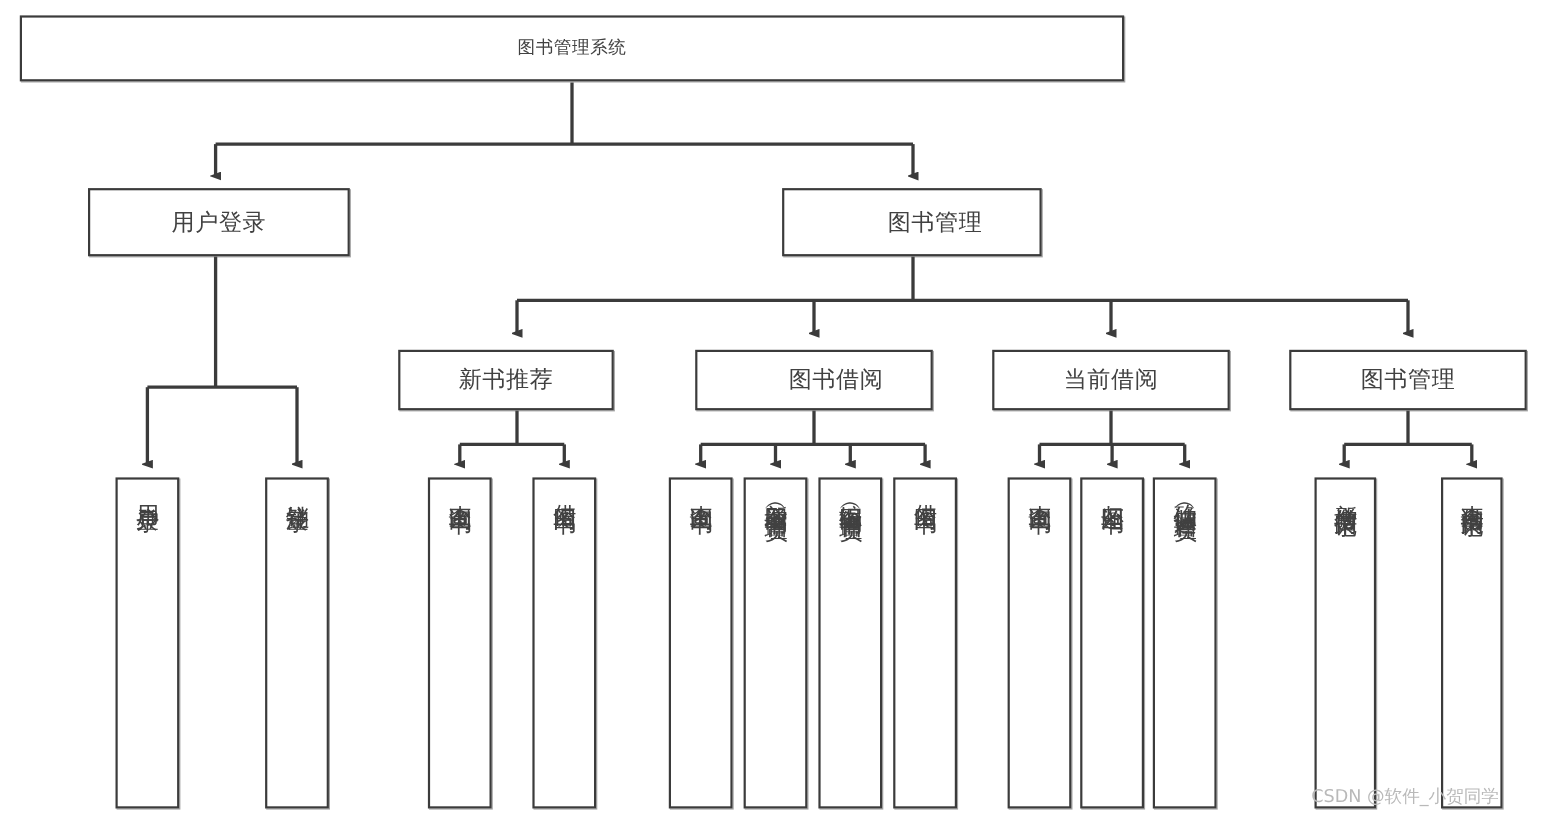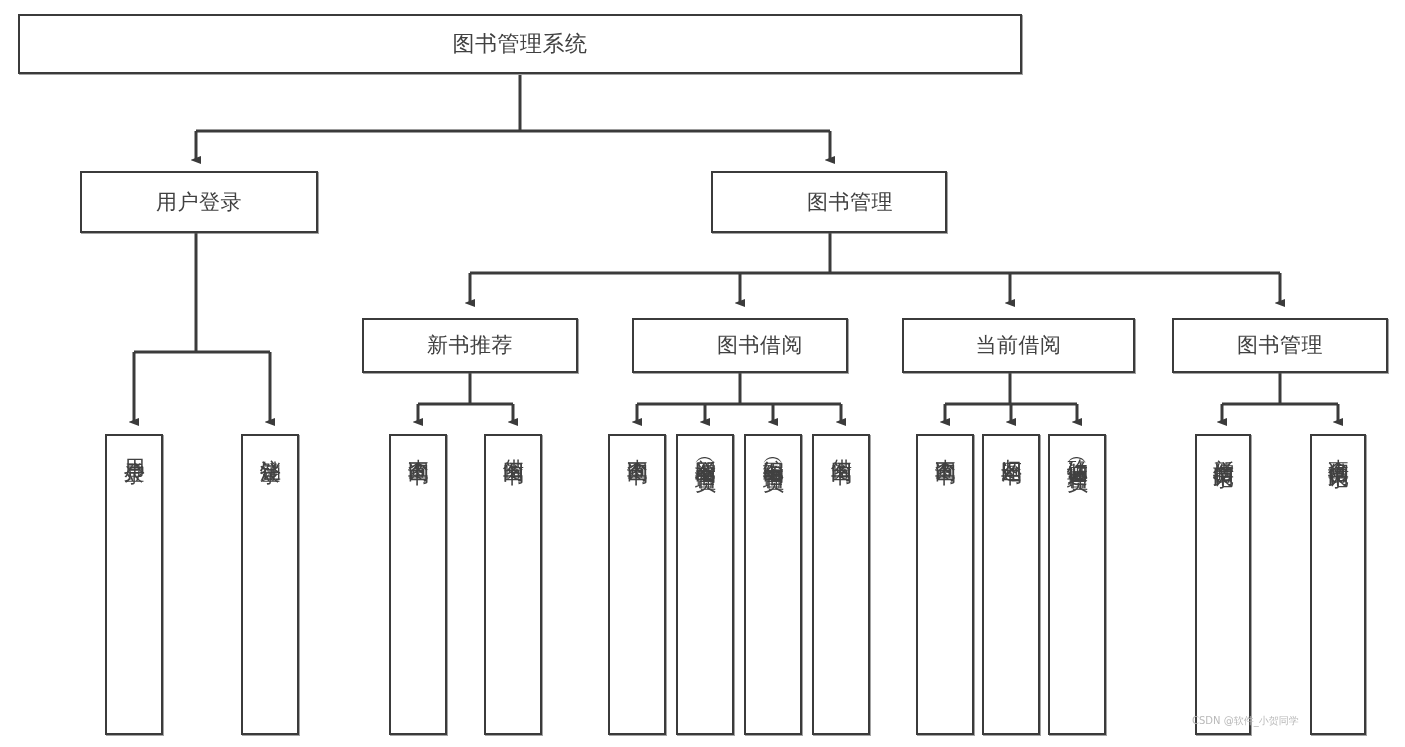--- a/index.html
+++ b/index.html
@@ -40,42 +40,42 @@
     color: #414141;
     letter-spacing: 0.5px;
   }
   
   .node.horiz .label {
     font-size: 21px;
     line-height: 1.15;
     white-space: nowrap;
   }
   .node.root .label {
-    font-size: 22px;
+    font-size: 16px;
     font-family: Liberation Serif, serif;
   }
   
   .node.vert {
     align-items: flex-start;
     justify-content: center;
     padding-top: 6px;
   }
   .node.vert .label {
     writing-mode: vertical-rl;
     text-orientation: upright;
     font-size: 21px;
     line-height: 1.28;
     letter-spacing: 2px;
     white-space: nowrap;
   }
   .watermark {
     position: absolute;
     left: 1192px;
     top: 714px;
-    font-size: 10px;
+    font-size: 16px;
     color: #b9b9b9;
     white-space: nowrap;
     z-index: 3;
     font-family: "DejaVu Sans", "Liberation Sans", sans-serif;
   }
 </style>
 </head>
 <body>
 
 <div id="canvas">
@@ -134,27 +134,27 @@
     <span class="label">图书管理系统</span>
   </div>
 
   <div class="node horiz" style="left:80px; top:171px; width:238px; height:62px;">
     <span class="label">用户登录</span>
   </div>
   <div class="node horiz" style="left:711px; top:171px; width:236px; height:62px;padding-left:42px;">
     <span class="label">图书管理</span>
   </div>
 
-  <div class="node horiz" style="left:362px; top:318px; width:216px; height:55px;">
+  <div class="node horiz" style="left:362px; top:318px; width:196px; height:55px;">
     <span class="label">新书推荐</span>
   </div>
   <div class="node horiz" style="left:632px; top:318px; width:216px; height:55px;padding-left:40px;">
     <span class="label">图书借阅</span>
   </div>
-  <div class="node horiz" style="left:902px; top:318px; width:233px; height:55px;">
+  <div class="node horiz" style="left:902px; top:318px; width:216px; height:55px;">
     <span class="label">当前借阅</span>
   </div>
   <div class="node horiz" style="left:1172px; top:318px; width:216px; height:55px;">
     <span class="label">图书管理</span>
   </div>
 
   <div class="node vert" style="left:105px; top:434px; width:58px; height:301px;">
     <span class="label">用户登录</span>
   </div>
   <div class="node vert" style="left:241px; top:434px; width:58px; height:301px;">

